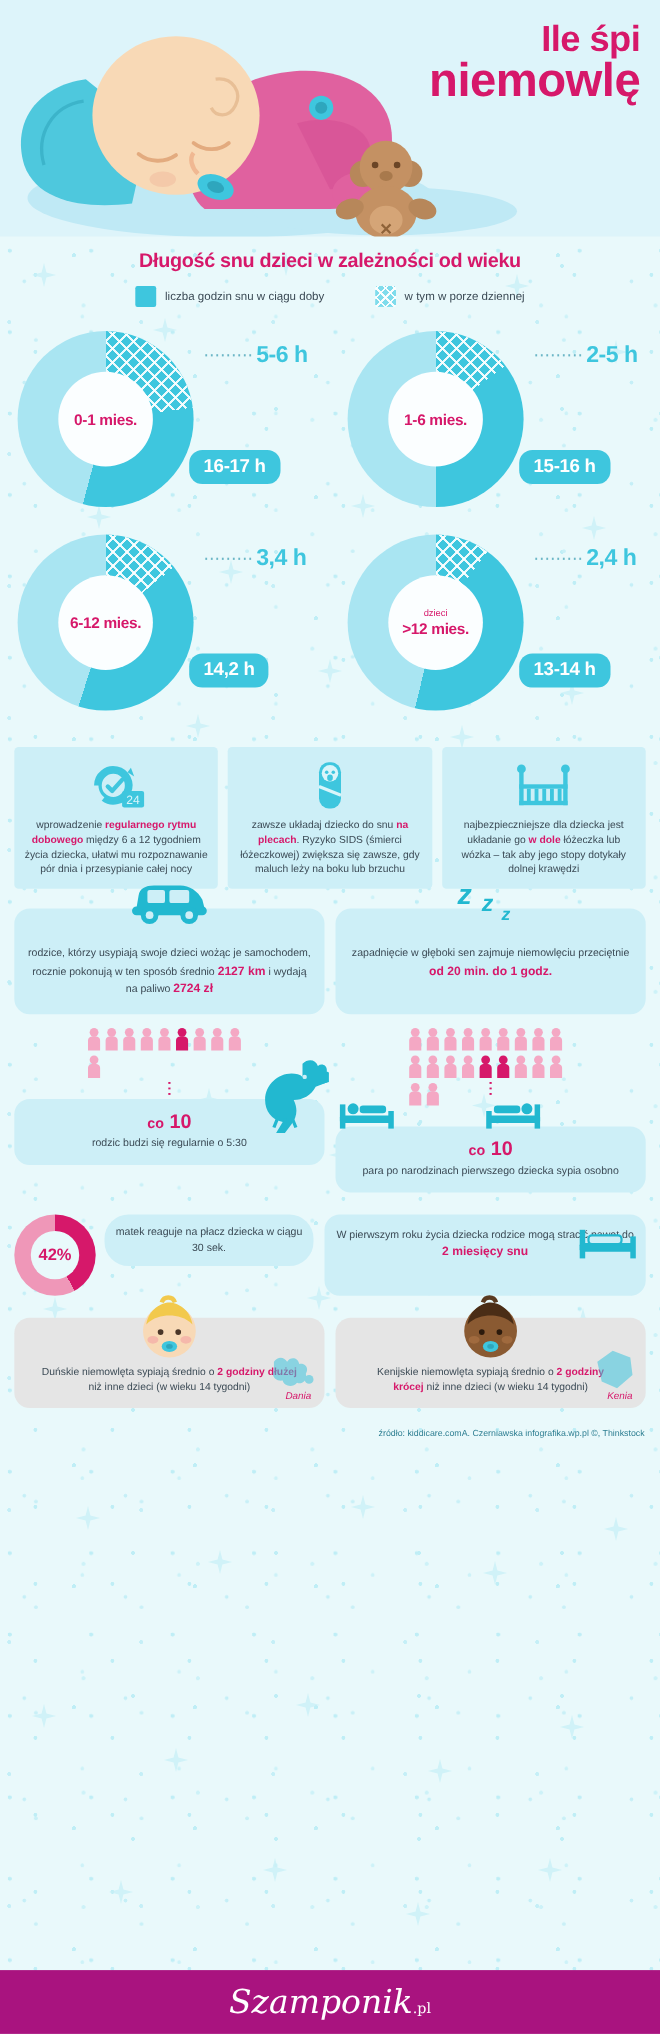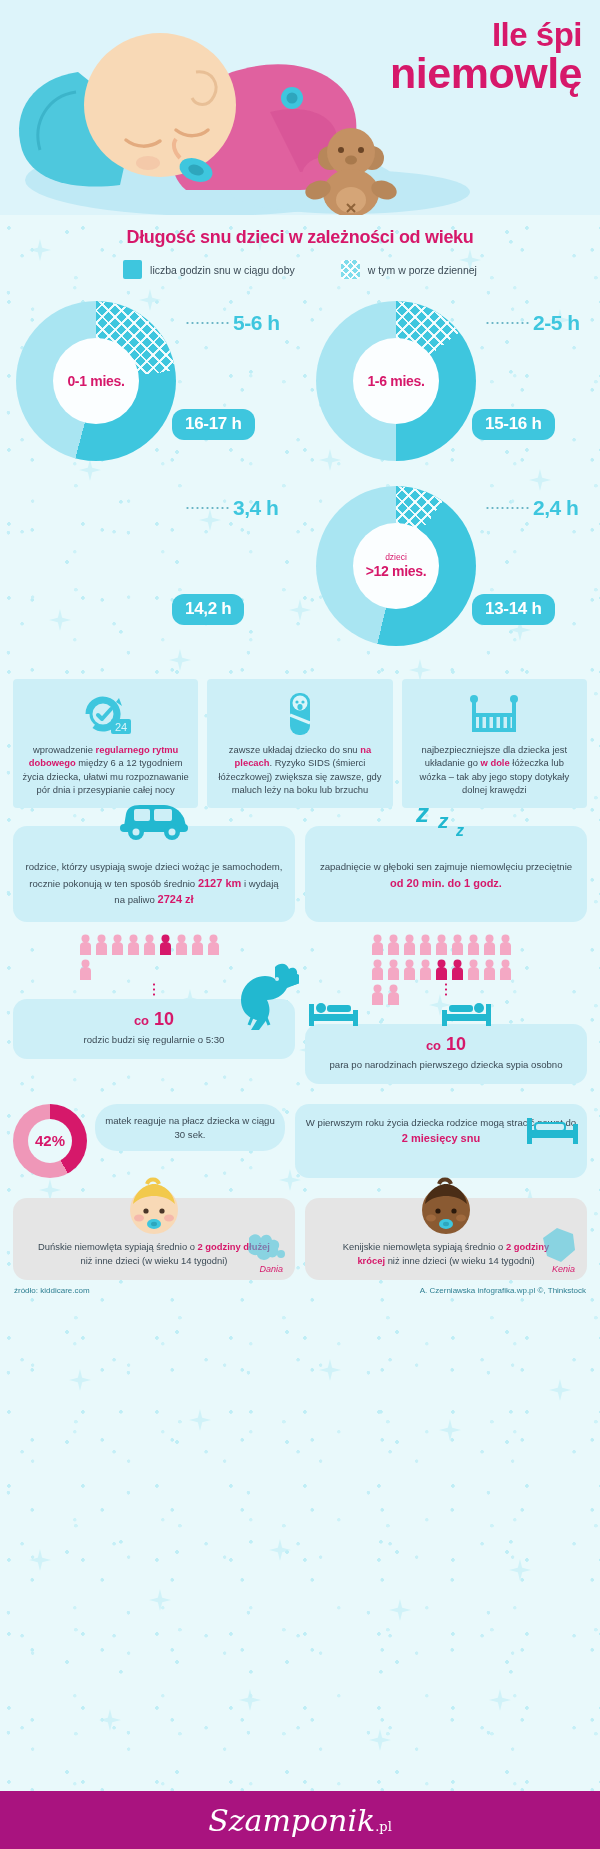--- a/index.html
+++ b/index.html
@@ -195,22 +195,22 @@
   }
   .country-text { font-size: 9.4px; line-height: 1.5; color: #3b4a55; }
   .country-text b { color: #d6186a; }
   .country-name {
     position: absolute; right: 12px; bottom: 6px;
     color: #d6186a; font-size: 9px; font-style: italic;
   }
 
   
   .source {
-    position: relative; z-index: 3; display: flex; justify-content: space-between;
-    padding: 0 14px; margin-top: 6px;
+    position: relative; z-index: 3; display: flex; justify-content: flex-end;
+    padding: 0 14px; margin-top: 18px;
     font-size: 8px; color: #2e7f92;
   }
   .brandbar {
     position: absolute; left: 0; bottom: 0; width: 600px; height: 58px;
     background: #a9137f; z-index: 4;
     display: flex; align-items: center; justify-content: center;
   }
   .brand {
     color: #fff; font-size: 30px; font-style: italic; font-family: "DejaVu Serif", serif;
   }
@@ -363,20 +363,29 @@
         </div>
         <div class="day-note">
           <span class="dots"></span>
           <span class="day-val">2-5 h</span>
         </div>
         <div class="total-badge">15-16 h</div>
       </div>
     </div>
     <div class="donut-row">
       <div class="donut-cell">
+        <div class="donut-wrap">
+          <div class="donut" id="donut2" style="background: conic-gradient(rgb(62, 198, 222) 0deg, rgb(62, 198, 222) 51deg, rgb(62, 198, 222) 51deg, rgb(62, 198, 222) 198deg, rgb(169, 229, 242) 198deg, rgb(169, 229, 242) 360deg);">
+            <div class="hatch-overlay" id="hatch2" style="mask-image: conic-gradient(rgb(0, 0, 0) 0deg, rgb(0, 0, 0) 51deg, transparent 51deg, transparent 360deg);"></div>
+            <div class="donut-hole">
+              <span class="hole-sub"></span>
+              <span class="hole-main">6-12 mies.</span>
+            </div>
+          </div>
+        </div>
         <div class="day-note">
           <span class="dots"></span>
           <span class="day-val">3,4 h</span>
         </div>
         <div class="total-badge">14,2 h</div>
       </div>
       <div class="donut-cell">
         <div class="donut-wrap">
           <div class="donut" id="donut3" style="background: conic-gradient(rgb(62, 198, 222) 0deg, rgb(62, 198, 222) 36deg, rgb(62, 198, 222) 36deg, rgb(62, 198, 222) 193.5deg, rgb(169, 229, 242) 193.5deg, rgb(169, 229, 242) 360deg);">
             <div class="hatch-overlay" id="hatch3" style="mask-image: conic-gradient(rgb(0, 0, 0) 0deg, rgb(0, 0, 0) 36deg, transparent 36deg, transparent 360deg);"></div>

